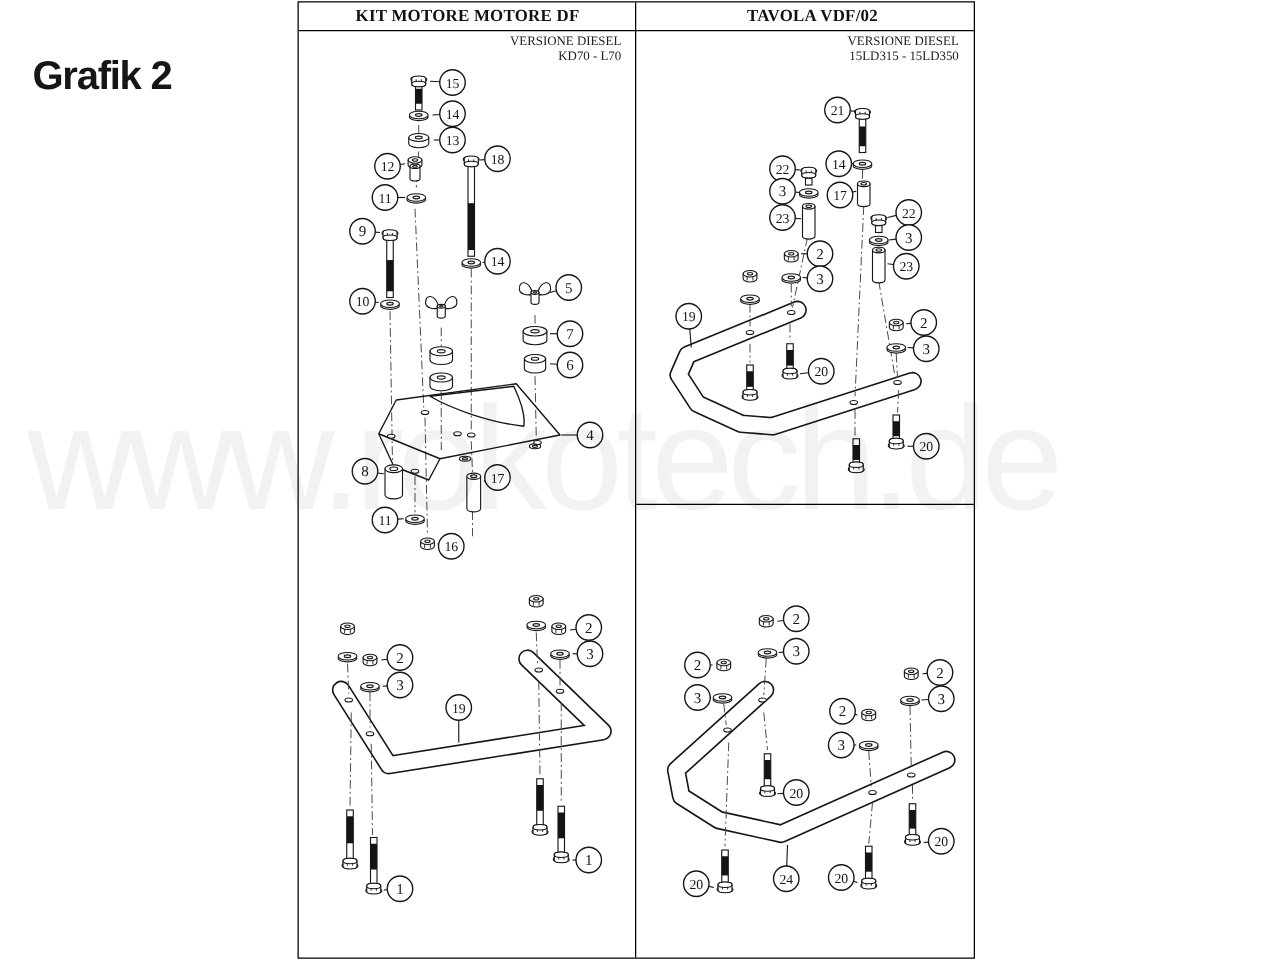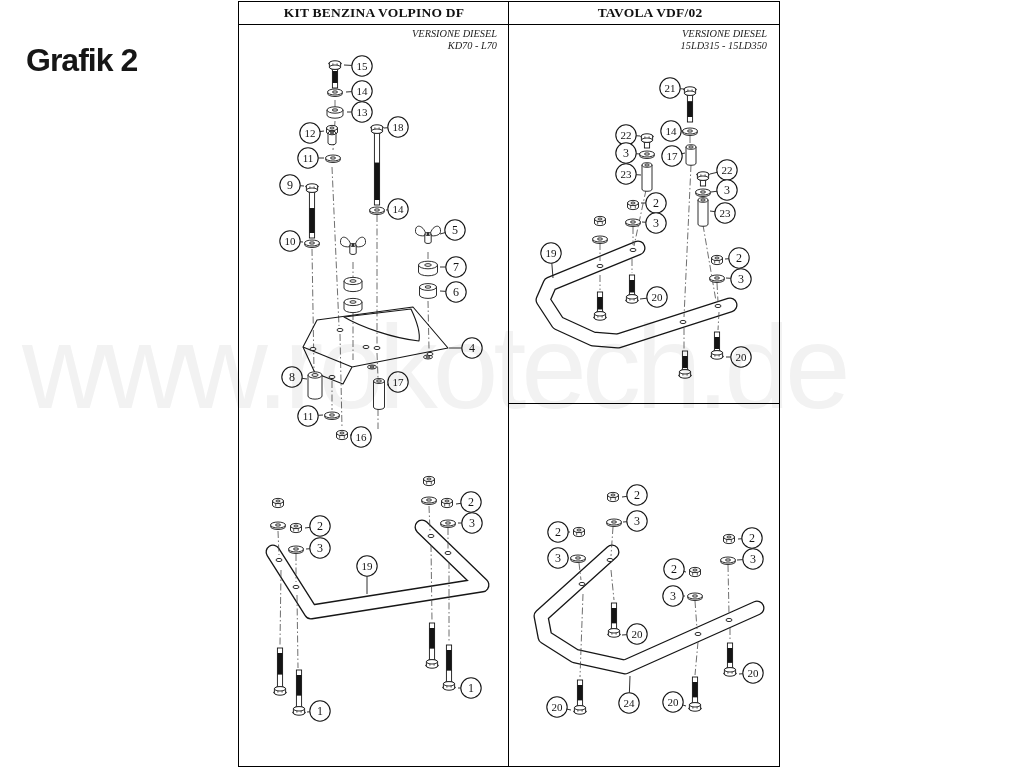--- a/index.html
+++ b/index.html
@@ -12,32 +12,32 @@
          z-index:60;pointer-events:none;mix-blend-mode:multiply;text-align:right;}
   #parts-table{position:absolute;left:238px;top:1px;width:540px;height:764px;
          border:1.3px solid #000;z-index:5;background:transparent;}
   .vline{position:absolute;left:269px;top:0;width:1.3px;height:100%;background:#000;}
   .hline-header{position:absolute;left:0;top:22px;width:100%;height:1.2px;background:#000;}
   .hline-right{position:absolute;left:270px;top:401px;right:0;height:1.2px;background:#000;}
   .th{position:absolute;top:0;height:22px;line-height:21px;text-align:center;
       font-weight:bold;font-size:13.5px;letter-spacing:.2px;}
   .th.left{left:0;width:270px;}
   .th.right{left:276px;width:270px;}
-  .caption{position:absolute;text-align:right;font-size:10.3px;line-height:11.5px;color:#1c1c1c;font-style:italic;}
+  .caption{position:absolute;text-align:right;font-size:10.3px;line-height:11.5px;color:#1c1c1c;}
   .caption span{display:block;}
   #diagram-svg{position:absolute;left:0;top:0;z-index:10;}
 </style>
 </head>
 <body>
 <div id="sheet">
 
   <div id="grafik-title">Grafik 2</div>
 
   <div id="parts-table">
-    <div class="th left">KIT BENZINA VOLPINO DF</div>
+    <div class="th left">KIT MOTORE MOTORE DF</div>
     <div class="th right">TAVOLA VDF/02</div>
     <div class="vline"></div>
     <div class="hline-header"></div>
     <div class="hline-right"></div>
   </div>
 
   <div class="caption" style="right:527px;top:28px;">
     <span>VERSIONE DIESEL</span>
     <span>KD70 - L70</span>
   </div>

